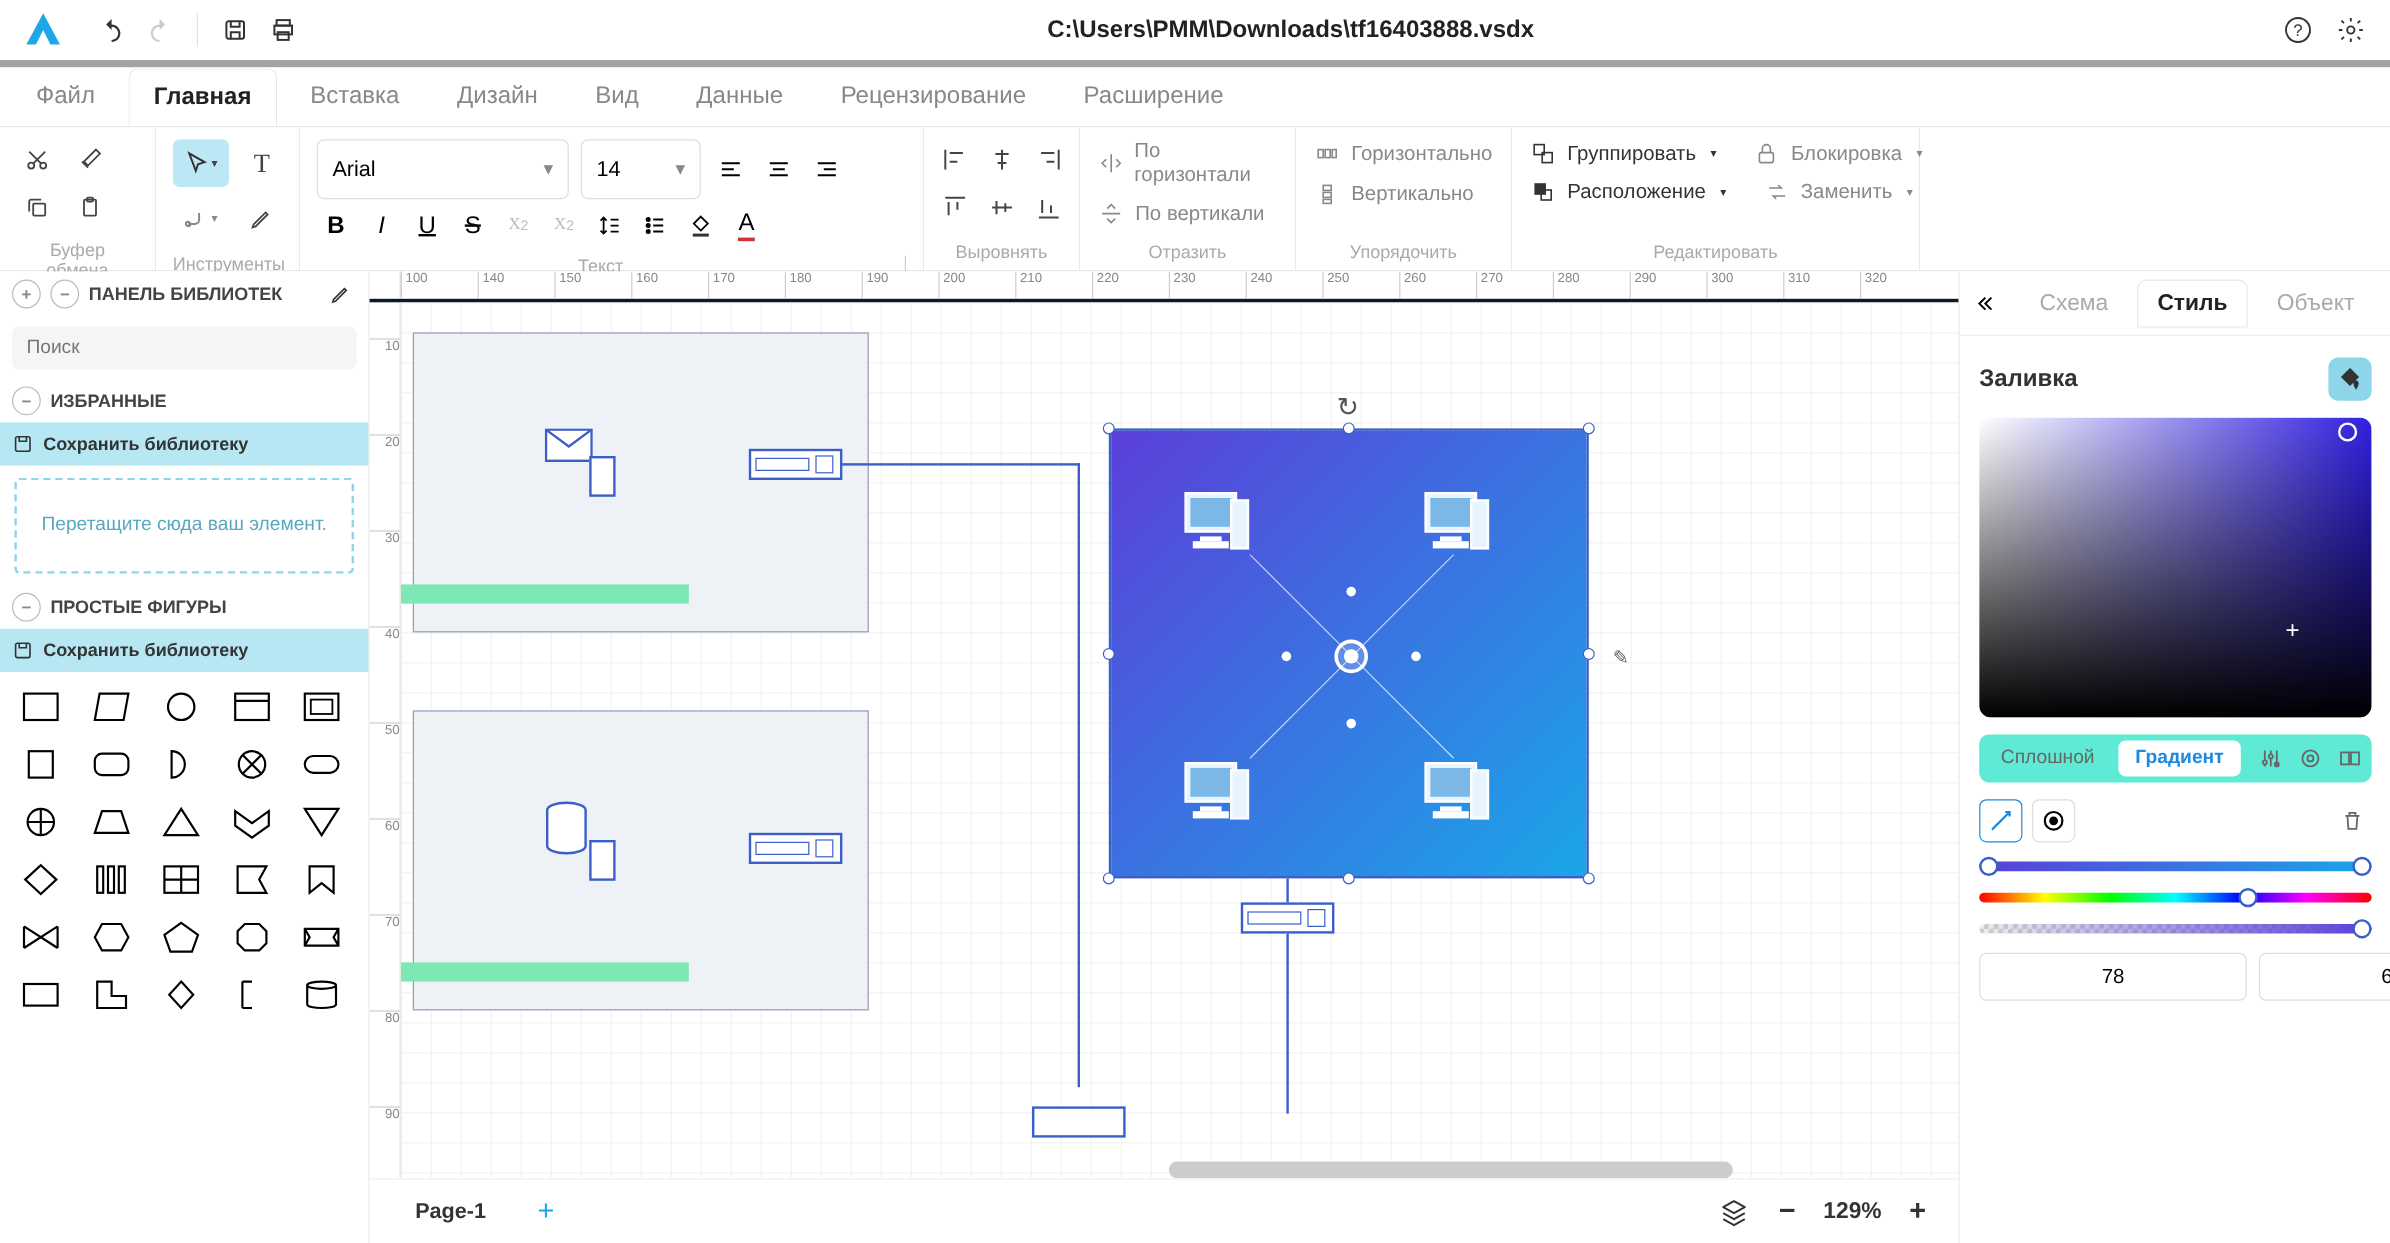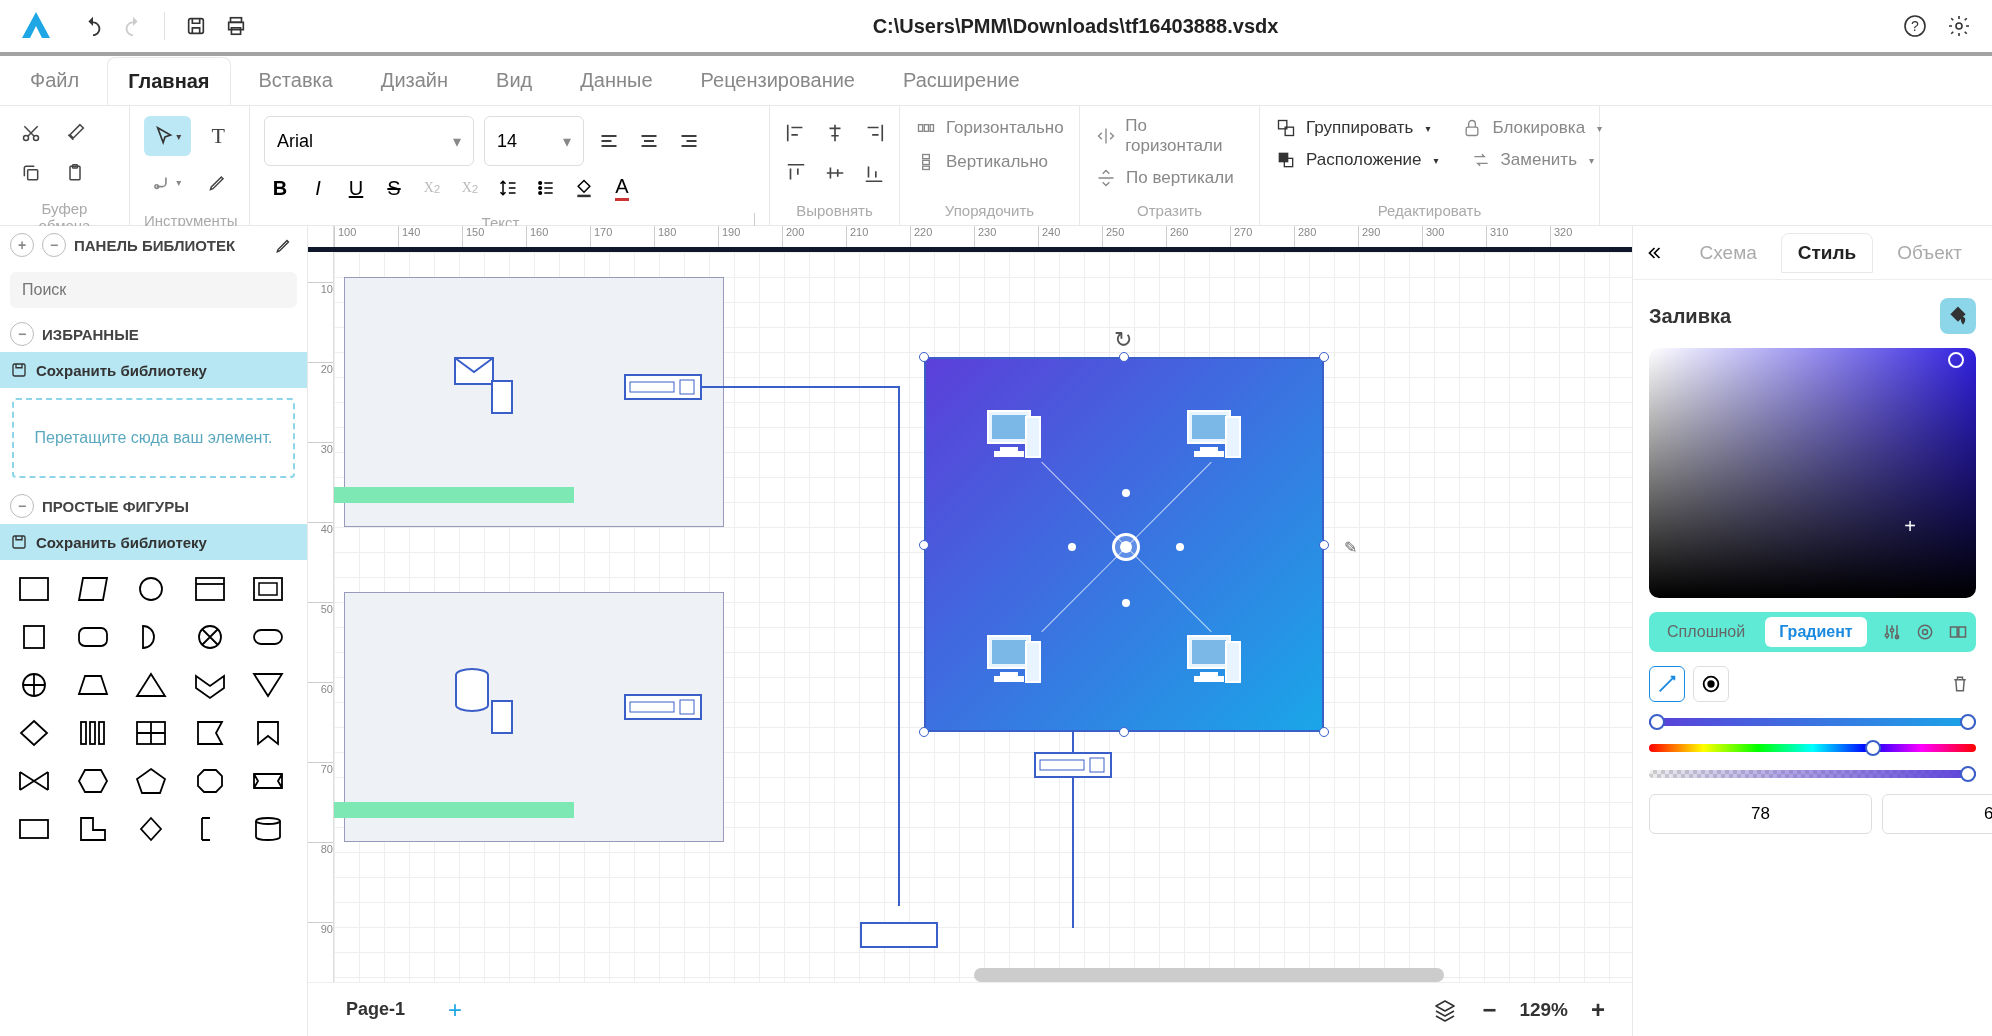--- a/index.html
+++ b/index.html
@@ -1,19 +1,19 @@
 <!DOCTYPE html>
 <html><head>
 <meta charset="utf-8">
 <style>
 * { margin: 0; padding: 0; box-sizing: border-box; font-family: -apple-system, BlinkMacSystemFont, "Segoe UI", Arial, sans-serif; }
 body { width: 1992px; height: 1036px; overflow: hidden; background: #fff; display: flex; flex-direction: column; }
 
 
-.titlebar { height: 56px; display: flex; align-items: center; padding: 0 20px; gap: 28px; border-bottom: 4px solid #a3a3a3; }
+.titlebar { height: 56px; display: flex; align-items: center; padding: 0 20px; gap: 28px; border-bottom: 6px solid #a3a3a3; }
 .logo { width: 32px; height: 32px; color: #1ea7e4; }
 .title-actions { display: flex; gap: 14px; align-items: center; }
 .title-icon { width: 26px; height: 26px; display: flex; align-items: center; justify-content: center; cursor: pointer; color: #333; }
 .title-icon.disabled { color: #ccc; }
 .title-text { flex: 1; text-align: center; font-weight: 600; font-size: 20px; color: #222; }
 .title-right { display: flex; gap: 18px; align-items: center; }
 
 
 .menubar { height: 50px; display: flex; align-items: center; padding: 0 10px; gap: 8px; border-bottom: 1px solid #e8e8e8; }
 .menutab { padding: 12px 20px; font-size: 20px; color: #888; cursor: pointer; border-radius: 8px 8px 0 0; position: relative; }
@@ -49,21 +49,21 @@
 .search-input { width: 100%; height: 36px; border: none; background: #f5f5f5; border-radius: 6px; padding: 0 12px; font-size: 16px; color: #888; }
 .section-head { height: 36px; display: flex; align-items: center; padding: 0 10px; gap: 8px; font-size: 15px; font-weight: 700; color: #444; }
 .save-lib { height: 36px; background: #b7e7f3; display: flex; align-items: center; padding: 0 10px; gap: 8px; font-size: 15px; font-weight: 600; color: #333; cursor: pointer; }
 .dropzone { margin: 10px 12px; height: 80px; border: 2px dashed #8dd6ea; border-radius: 4px; display: flex; align-items: center; justify-content: center; text-align: center; color: #5aa8bf; font-size: 16px; padding: 10px; }
 .shapes-grid { display: grid; grid-template-columns: repeat(5, 1fr); gap: 10px; padding: 10px 12px; }
 .shape-cell { width: 44px; height: 38px; display: flex; align-items: center; justify-content: center; cursor: pointer; }
 .shape-cell svg { width: 36px; height: 30px; }
 
 
 .canvas-wrap { flex: 1; display: flex; flex-direction: column; background: #f0f0f0; position: relative; }
-.ruler-h { height: 26px; background: #fff; border-bottom: 5px solid #0f172a; display: flex; align-items: center; font-size: 12px; color: #888; overflow: hidden; position: relative; }
+.ruler-h { height: 26px; background: #fff; border-bottom: 3px solid #0f172a; display: flex; align-items: center; font-size: 12px; color: #888; overflow: hidden; position: relative; }
 .ruler-h .corner { width: 26px; height: 26px; border-right: 1px solid #ddd; }
 .ruler-h .ticks { flex: 1; position: relative; height: 100%; }
 .ruler-h .tick { position: absolute; top: 0; height: 100%; border-left: 1px solid #ccc; padding-left: 3px; font-size: 11px; }
 .canvas-body { flex: 1; display: flex; overflow: hidden; }
 .ruler-v { width: 26px; background: #fff; border-right: 1px solid #ddd; position: relative; }
 .ruler-v .tick { position: absolute; left: 0; width: 100%; border-top: 1px solid #ccc; font-size: 11px; text-align: right; color: #888; }
 .canvas { flex: 1; position: relative; background: #fff; background-image: linear-gradient(#eee 1px, transparent 1px), linear-gradient(90deg, #eee 1px, transparent 1px); background-size: 25px 25px; overflow: hidden; }
 
 .diag-box { position: absolute; background: #eef2f7; border: 1px solid #99b; }
 .rail-line { position: absolute; height: 16px; background: #7de8b4; }
@@ -353,61 +353,61 @@
       </div>
     </div>
     <div class="ribbon-label">Выровнять</div>
   </div>
 
   <div class="ribbon-group" style="width:180px">
     <div>
       <div class="labeled-btn">
         <span class="ic">
             <svg width="20" height="20" viewBox="0 0 24 24" fill="none" stroke="currentColor" stroke-width="1.6">
+              <path d="M12 3v18M7 8l-4 4 4 4M17 8l4 4-4 4"></path>
+            </svg>
+          </span>
+        <span>По горизонтали</span>
+      </div>
+      <div class="labeled-btn" style="margin-top:10px">
+        <span class="ic">
+            <svg width="20" height="20" viewBox="0 0 24 24" fill="none" stroke="currentColor" stroke-width="1.6">
+              <path d="M3 12h18M8 7l4-4 4 4M8 17l4 4 4-4"></path>
+            </svg>
+          </span>
+        <span>По вертикали</span>
+      </div>
+    </div>
+    <div class="ribbon-label">Отразить</div>
+  </div>
+
+  <div class="ribbon-group" style="width:180px">
+    <div>
+      <div class="labeled-btn">
+        <span class="ic">
+            <svg width="20" height="20" viewBox="0 0 24 24" fill="none" stroke="currentColor" stroke-width="1.6">
               <rect x="3" y="8" width="5" height="8"></rect>
               <rect x="10" y="8" width="5" height="8"></rect>
               <rect x="17" y="8" width="4" height="8"></rect>
             </svg>
           </span>
         <span>Горизонтально</span>
       </div>
       <div class="labeled-btn" style="margin-top:10px">
         <span class="ic">
             <svg width="20" height="20" viewBox="0 0 24 24" fill="none" stroke="currentColor" stroke-width="1.6">
               <rect x="8" y="3" width="8" height="5"></rect>
               <rect x="8" y="10" width="8" height="5"></rect>
               <rect x="8" y="17" width="8" height="4"></rect>
             </svg>
           </span>
         <span>Вертикально</span>
       </div>
     </div>
     <div class="ribbon-label">Упорядочить</div>
-  </div>
-
-  <div class="ribbon-group" style="width:180px">
-    <div>
-      <div class="labeled-btn">
-        <span class="ic">
-            <svg width="20" height="20" viewBox="0 0 24 24" fill="none" stroke="currentColor" stroke-width="1.6">
-              <path d="M12 3v18M7 8l-4 4 4 4M17 8l4 4-4 4"></path>
-            </svg>
-          </span>
-        <span>По горизонтали</span>
-      </div>
-      <div class="labeled-btn" style="margin-top:10px">
-        <span class="ic">
-            <svg width="20" height="20" viewBox="0 0 24 24" fill="none" stroke="currentColor" stroke-width="1.6">
-              <path d="M3 12h18M8 7l4-4 4 4M8 17l4 4 4-4"></path>
-            </svg>
-          </span>
-        <span>По вертикали</span>
-      </div>
-    </div>
-    <div class="ribbon-label">Отразить</div>
   </div>
 
   <div class="ribbon-group" style="width:340px">
     <div>
       <div class="ribbon-row" style="gap:30px">
         <div class="labeled-btn" style="color:#333">
           <span class="ic">
               <svg width="20" height="20" viewBox="0 0 24 24" fill="none" stroke="currentColor" stroke-width="1.6">
                 <rect x="3" y="3" width="10" height="10"></rect>
                 <rect x="11" y="11" width="10" height="10"></rect>

